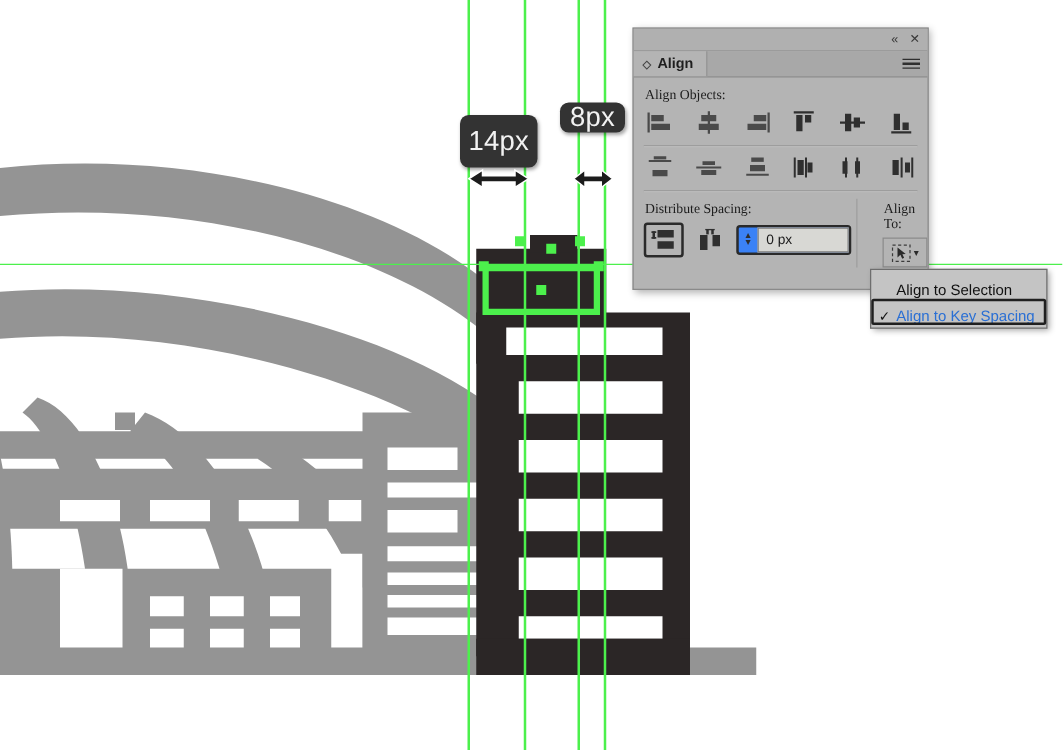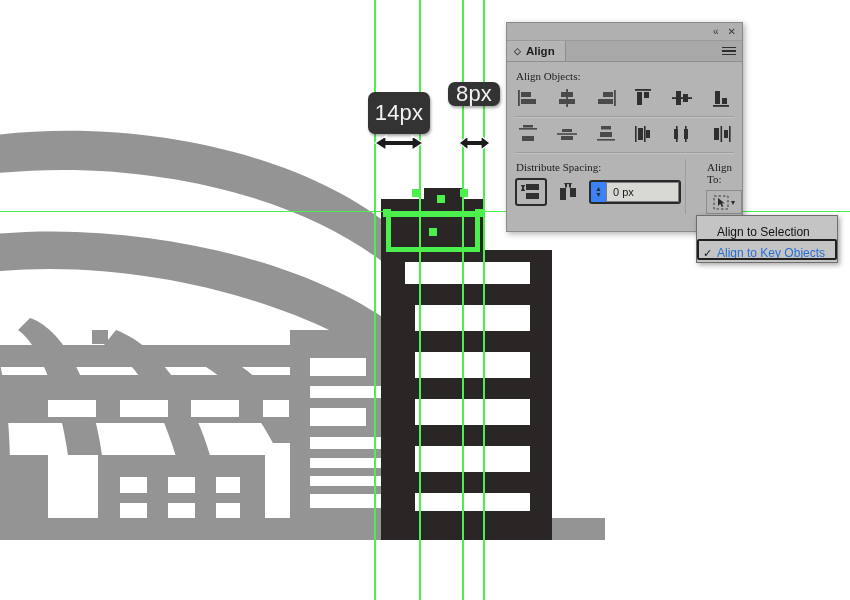--- a/index.html
+++ b/index.html
@@ -371,18 +371,18 @@
       </div>
     </div>
   </div>
 
   <div class="dropdown">
     <div class="dd-item">
       <span>Align to Selection</span>
     </div>
     <div class="dd-item selected">
       <span class="dd-check">✓</span>
-      <span>Align to Key Objects</span>
+      <span>Align to Key Spacing</span>
       <span class="dd-hl" style="top:0;bottom:0;"></span>
     </div>
   </div>
 
 </div>
 
 </body></html>

